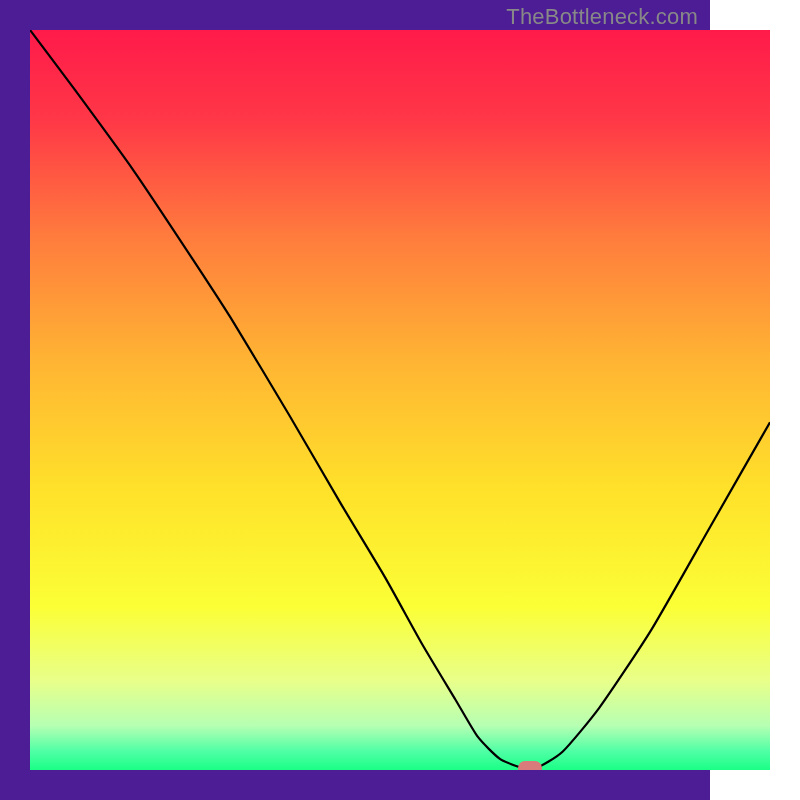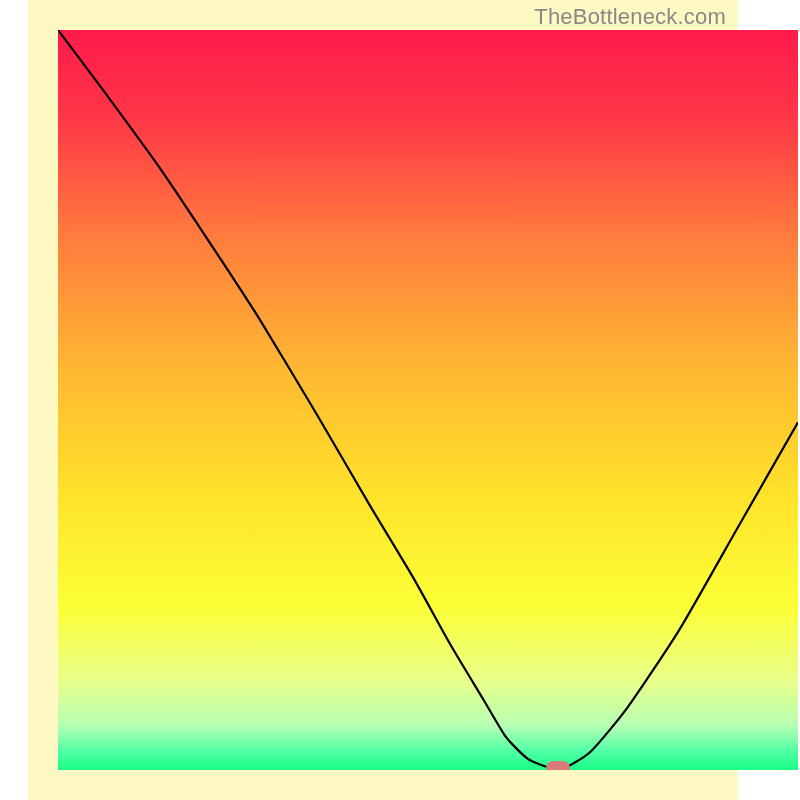--- a/index.html
+++ b/index.html
@@ -1,22 +1,21 @@
 <!DOCTYPE html>
 <html><head>
 <meta charset="utf-8">
 <style>
   * { margin: 0; padding: 0; box-sizing: border-box; }
   body { width: 800px; height: 800px; overflow: hidden; font-family: Arial, sans-serif; }
   .frame {
     width: 710px;
     height: 800px;
-    background: #fef9c3;
+    background: #4c1d95;
     position: relative;
-    margin-left: 28px;
   }
   .watermark {
     position: absolute;
     top: 4px;
     right: 12px;
     color: #888;
     font-size: 22px;
     font-weight: 500;
     letter-spacing: 0.2px;
     z-index: 10;

